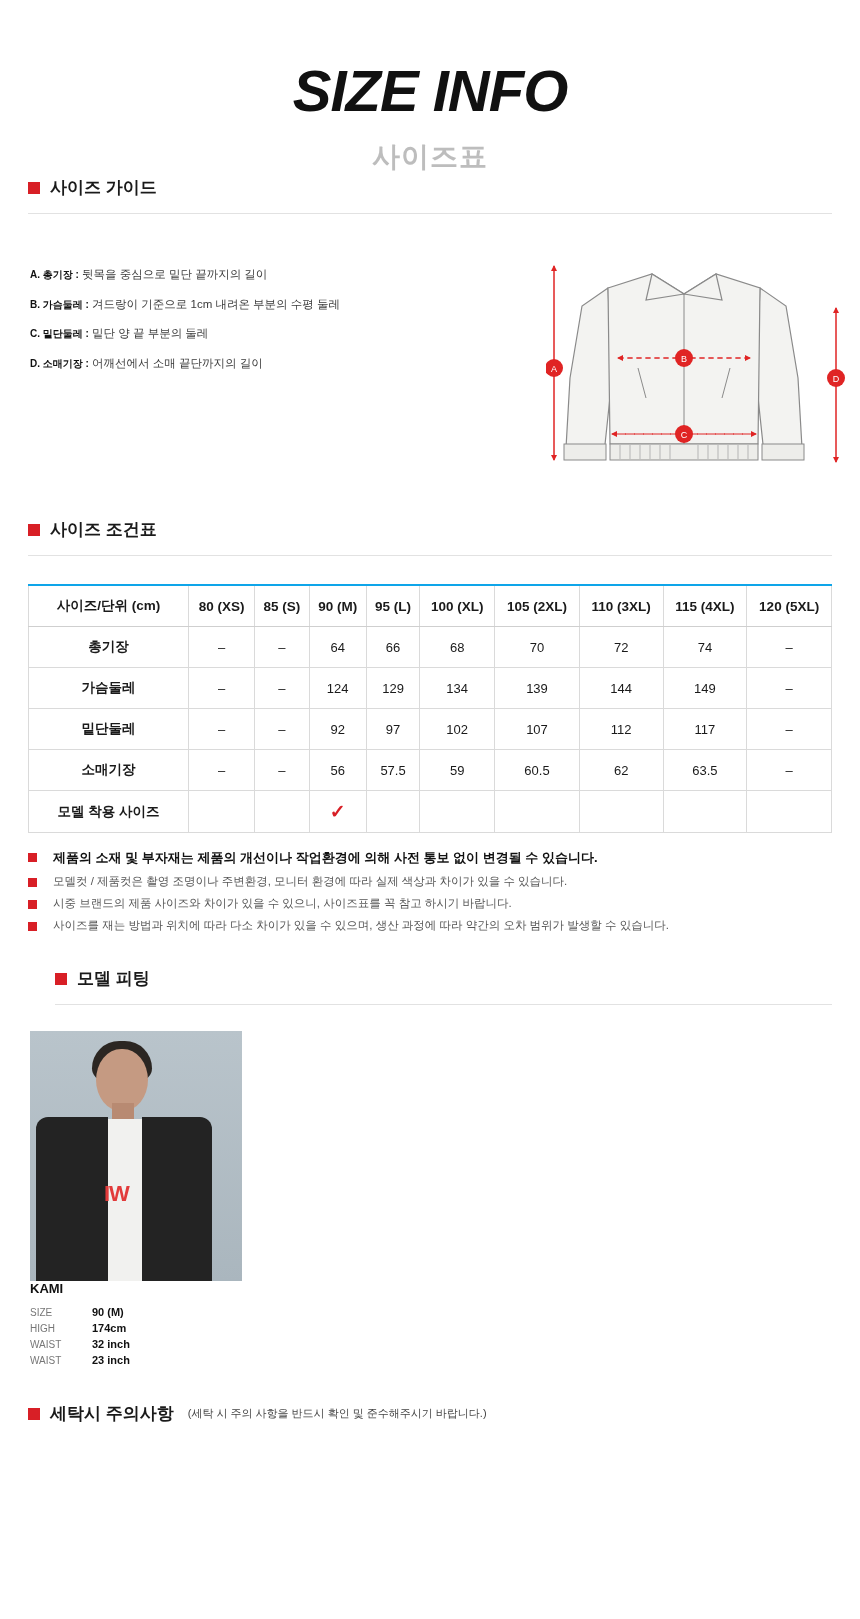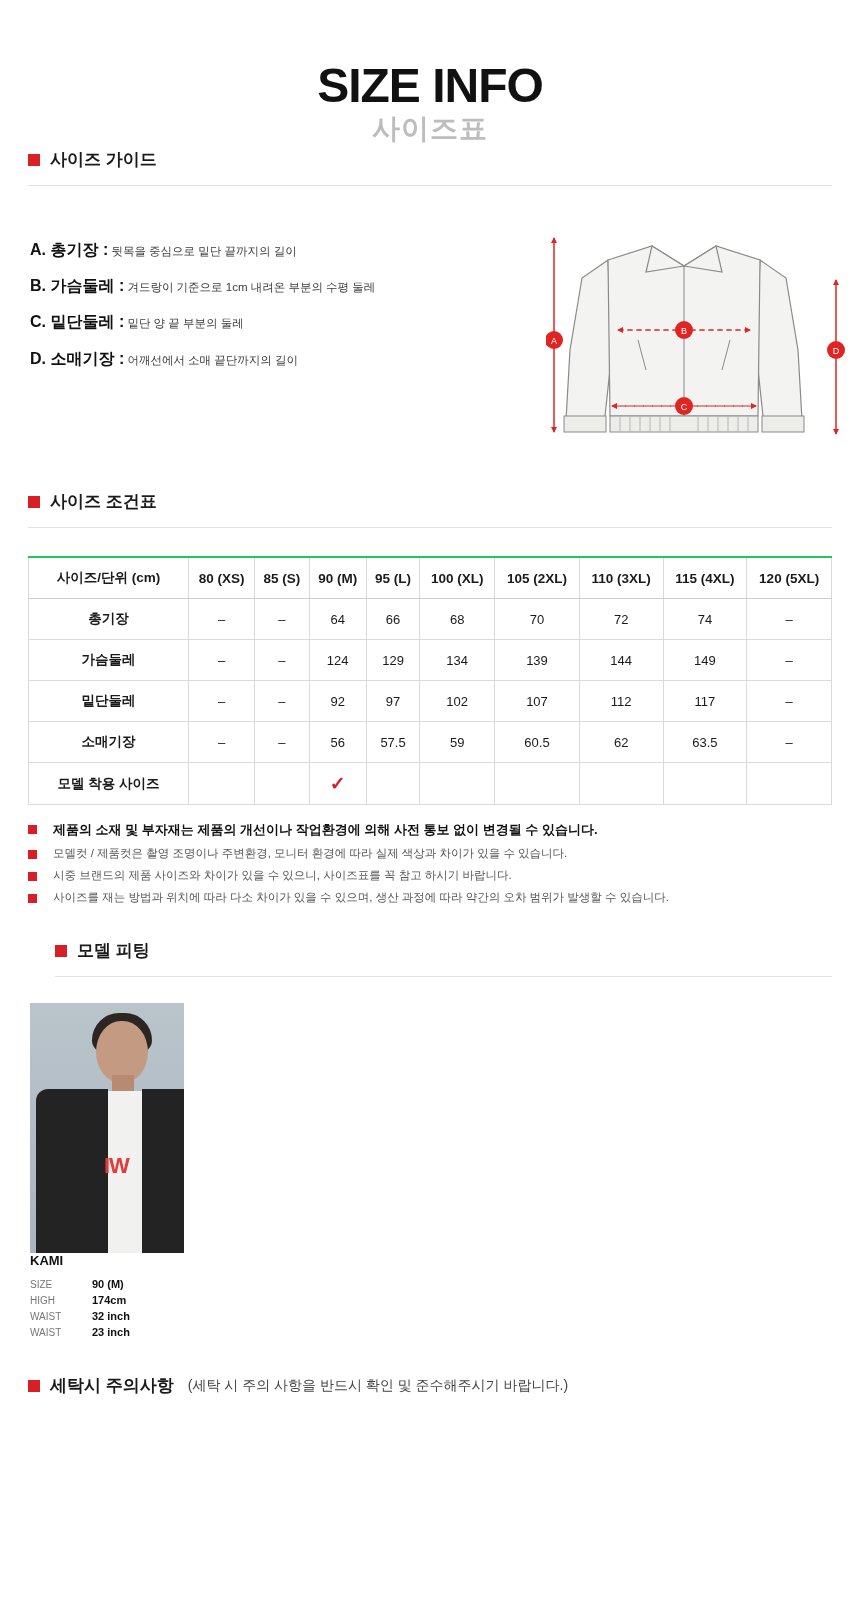--- a/index.html
+++ b/index.html
@@ -14,28 +14,30 @@
     min-height: 1619px;
     position: relative;
     background: #fff;
     margin: 0 auto;
     overflow: hidden;
   }
 
   
   .title-block { text-align: center; padding-top: 62px; }
   .main-title {
-    font-size: 48px;
+    font-size: 58px;
     font-weight: 800;
     letter-spacing: -1px;
     color: #111;
     line-height: 1;
     font-family: "Liberation Sans", sans-serif;
+    font-style: italic;
   }
   .sub-title {
+    margin-top: 18px;
     font-size: 28px;
     font-weight: 700;
     color: #bdbdbd;
     letter-spacing: 1px;
   }
 
   
   .section-head {
     display: flex;
     align-items: center;
@@ -67,21 +69,21 @@
     left: 30px;
     top: 18px;
     width: 430px;
   }
   .guide-item {
     font-size: 11.5px;
     line-height: 1.45;
     margin-bottom: 13px;
     color: #3a3a3a;
   }
-  .guide-item b { color: #111; font-weight: 700; font-size: 16px; }
+  .guide-item b { color: #111; font-weight: 700; font-size: 10px; }
 
   .fig {
     position: absolute;
     right: 14px;
     top: 0;
     width: 300px;
     height: 250px;
   }
 
   
@@ -93,21 +95,21 @@
   }
   th, td {
     border: 1px solid #dadada;
     text-align: center;
     padding: 11px 2px;
     color: #1a1a1a;
   }
   thead th {
     font-weight: 700;
     font-size: 13.5px;
-    border-top: 2px solid #22c55e;
+    border-top: 2px solid #0ea5e9;
     border-bottom: 1px solid #cfcfcf;
   }
   thead th:first-child { width: 160px; }
   tbody th {
     font-weight: 700;
     font-size: 13.5px;
   }
   tbody td { font-size: 13px; }
   .check {
     color: #d81f26;
@@ -131,21 +133,21 @@
   .note-0 { font-size: 13px; font-weight: 700; color: #111; }
   .note-txt { font-size: 11.5px; color: #555; }
 
   
   .fitting-head { margin-top: 34px; padding-left: 27px; }
   .model-area {
     margin: 26px 0 0 30px;
     position: relative;
   }
   .model-photo {
-    width: 154px;
+    width: 212px;
     height: 250px;
     background: linear-gradient(#b9c4cb, #aab6be);
     position: relative;
     overflow: hidden;
   }
   
   .m-head {
     position: absolute; left: 66px; top: 18px;
     width: 52px; height: 62px; border-radius: 26px/32px;
     background: #c59a82;
@@ -197,21 +199,21 @@
   }
   .spec-k { width: 62px; color: #777; font-size: 10px; }
   .spec-v { font-weight: 700; color: #111; font-size: 11px; }
 
   
   .wash-head {
     margin-top: 34px;
     margin-bottom: 10px;
   }
   .wash-note {
-    font-size: 14px;
+    font-size: 11px;
     font-weight: 400;
     color: #444;
     margin-left: 4px;
   }
 </style>
 </head>
 <body>
 
 <div class="page">
 

